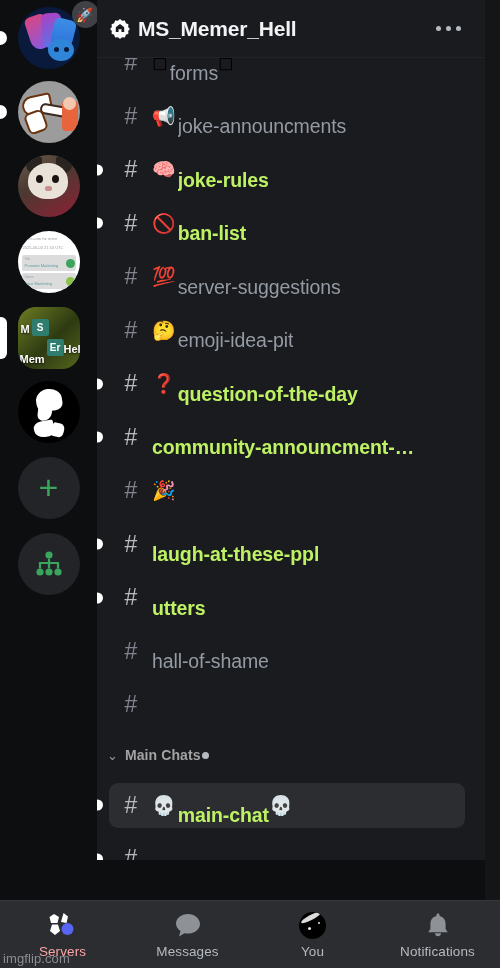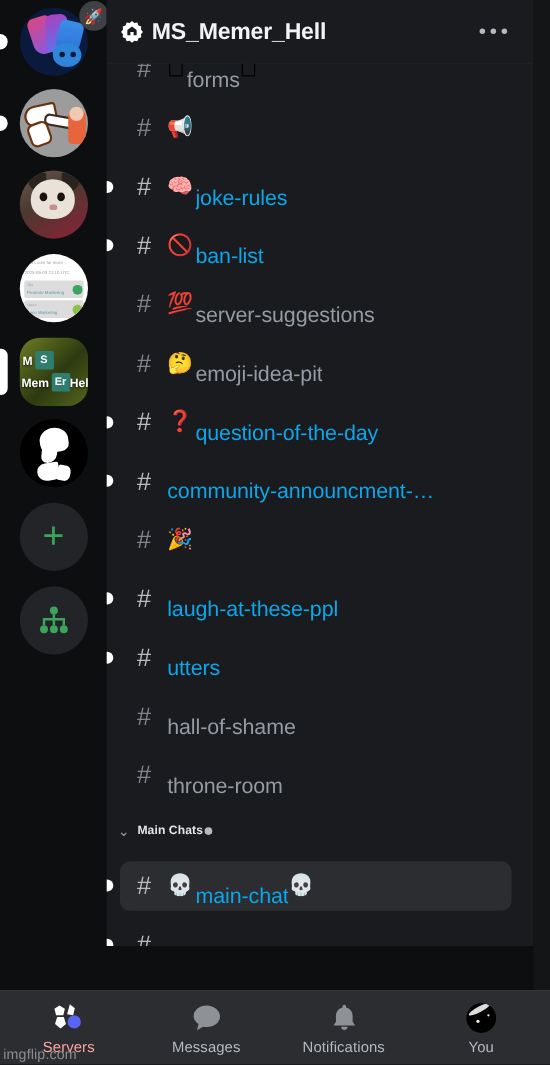--- a/index.html
+++ b/index.html
@@ -131,34 +131,34 @@
   }
   .hash {
     width:22px; flex:0 0 22px; color:#80848e; font-size:23px; font-weight:400;
     line-height:1; text-align:center; margin-right:10px;
   }
   .ch-emoji { font-size:19px; line-height:1; margin-right:2px; }
   .ch-name {
     font-size:19.5px; color:#949ba4; font-weight:400; white-space:nowrap;
     overflow:hidden; text-overflow:ellipsis; letter-spacing:-0.1px;margin-top:21px;
   }
-  .channel-row.unread .ch-name { color:#0ea5e9; font-weight:400; }
+  .channel-row.unread .ch-name { color:#bef264; font-weight:700; }
   .channel-row.unread .hash { color:#b9bbbe; }
 
   .channel-row.selected-row { padding-left:0; }
   .selected-inner {
     margin:0 10px 0 12px; flex:1; height:45px; border-radius:9px;
     background:#2b2d31; display:flex; align-items:center; padding-left:11px;
   }
 
   .category-row {
     height:47px; display:flex; align-items:center; padding-left:10px;
   }
   .chev { color:#949ba4; font-size:13px; margin-right:7px; line-height:1; }
-  .cat-name { color:#e5e5e5; font-size:11px; font-weight:700; letter-spacing:0.1px; }
+  .cat-name { color:#a3a3a3; font-size:14px; font-weight:700; letter-spacing:0.1px; }
   .cat-dot { width:7px; height:7px; border-radius:50%; background:#b5bac1; display:inline-block; margin-left:1px; }
 
   
   .bottom-nav {
     position:absolute; left:0; bottom:0; width:500px; height:68px;
     background:#2b2d31; display:flex; align-items:center;
     border-top:1px solid rgba(255,255,255,0.05); z-index:10;
   }
   .nav-item {
     flex:1; display:flex; flex-direction:column; align-items:center;
@@ -236,21 +236,21 @@
         <span class="txt" style="left:7px;top:50px;color:#5f9ea0;">Face Marketing</span>
         <span class="chk" style="right:5px;top:46px;background:#8bc34a;"></span>
       </div>
     </div>
 
     <div class="server-slot" style="margin-top:8px;">
       <span class="unread-pill active-pill"></span>
       <div class="server-avatar rounded-sq av-ms">
         <span class="lbl" style="left:3px;top:16px;">M</span>
         <span class="elem" style="left:14px;top:12px;width:17px;height:17px;font-size:10px;line-height:17px;">S</span>
-        <span class="lbl" style="left:2px;top:36px;">Mem</span>
+        <span class="lbl" style="left:2px;top:46px;">Mem</span>
         <span class="elem" style="left:29px;top:32px;width:17px;height:17px;font-size:10px;line-height:17px;">Er</span>
         <span class="lbl" style="left:46px;top:36px;">Hell</span>
       </div>
     </div>
 
     <div class="server-slot" style="margin-top:6px;">
       <div class="server-avatar av-bw">
         <span class="p1"></span>
           <span class="p2"></span>
           <span class="p3"></span>
@@ -296,20 +296,21 @@
       <div id="channel-list">
           <div class="channel-row" style="margin-top: -22px;">
             <span class="hash">#</span>
             <span class="ch-emoji">◻</span>
             <span class="ch-name">forms</span>
             <span class="ch-emoji">◻</span>
           </div>
           <div class="channel-row">
             <span class="hash">#</span>
             <span class="ch-emoji">📢</span>
+            <span class="ch-name">joke-announcments</span>
           </div>
           <div class="channel-row unread">
             <span class="dot"></span>
             <span class="hash">#</span>
             <span class="ch-emoji">🧠</span>
             <span class="ch-name">joke-rules</span>
           </div>
           <div class="channel-row unread">
             <span class="dot"></span>
             <span class="hash">#</span>
@@ -350,21 +351,20 @@
             <span class="dot"></span>
             <span class="hash">#</span>
             <span class="ch-name">utters</span>
           </div>
           <div class="channel-row">
             <span class="hash">#</span>
             <span class="ch-name">hall-of-shame</span>
           </div>
           <div class="channel-row">
             <span class="hash">#</span>
-            <span class="ch-name">throne-room</span>
           </div>
         </div>
 
       <div class="category-row">
         <span class="chev">⌄</span>
         <span class="cat-name">Main Chats</span>
           <span class="cat-dot"></span>
       </div>
 
       <div id="channel-list-after">
@@ -406,34 +406,34 @@
       <span class="nav-icon">
         <svg width="28" height="26" viewBox="0 0 28 26">
           <path d="M14 2C7.4 2 2 6.3 2 11.6c0 3 1.8 5.7 4.5 7.4L5 24.5l5.6-3.2c1.1.2 2.2.3 3.4.3 6.6 0 12-4.3 12-9.6S20.6 2 14 2z" fill="#8e9297"></path>
         </svg>
       </span>
       <span class="nav-label">Messages</span>
     </div>
 
     <div class="nav-item">
       <span class="nav-icon">
-        <svg width="26" height="27" viewBox="0 0 26 27">
-          <path d="M13 1.5c-.9 0-1.6.7-1.6 1.6v.9C7.8 4.8 5.4 8 5.4 11.8v5.1L3.2 20.2h19.6l-2.2-3.3v-5.1c0-3.8-2.4-7-6-7.8V3.1c0-.9-.7-1.6-1.6-1.6z" fill="#8e9297"></path>
-          <path d="M10 21.3c0 1.7 1.3 3 3 3s3-1.3 3-3z" fill="#8e9297"></path>
-        </svg>
-      </span>
-      <span class="nav-label">Notifications</span>
-    </div>
-
-    <div class="nav-item">
-      <span class="nav-icon">
         <span class="nav-avatar">
           <span class="sliver"></span>
             <span class="sp1"></span>
             <span class="sp2"></span>
         </span>
       </span>
       <span class="nav-label">You</span>
     </div>
+
+    <div class="nav-item">
+      <span class="nav-icon">
+        <svg width="26" height="27" viewBox="0 0 26 27">
+          <path d="M13 1.5c-.9 0-1.6.7-1.6 1.6v.9C7.8 4.8 5.4 8 5.4 11.8v5.1L3.2 20.2h19.6l-2.2-3.3v-5.1c0-3.8-2.4-7-6-7.8V3.1c0-.9-.7-1.6-1.6-1.6z" fill="#8e9297"></path>
+          <path d="M10 21.3c0 1.7 1.3 3 3 3s3-1.3 3-3z" fill="#8e9297"></path>
+        </svg>
+      </span>
+      <span class="nav-label">Notifications</span>
+    </div>
   </div>
 
   <span class="watermark">imgflip.com</span>
 </div>
 
 </body></html>

